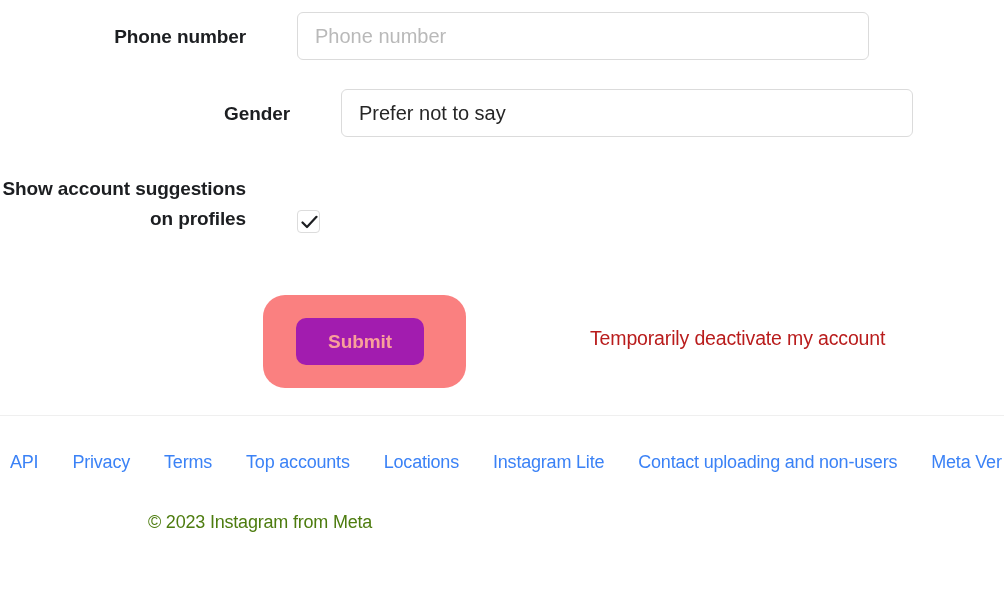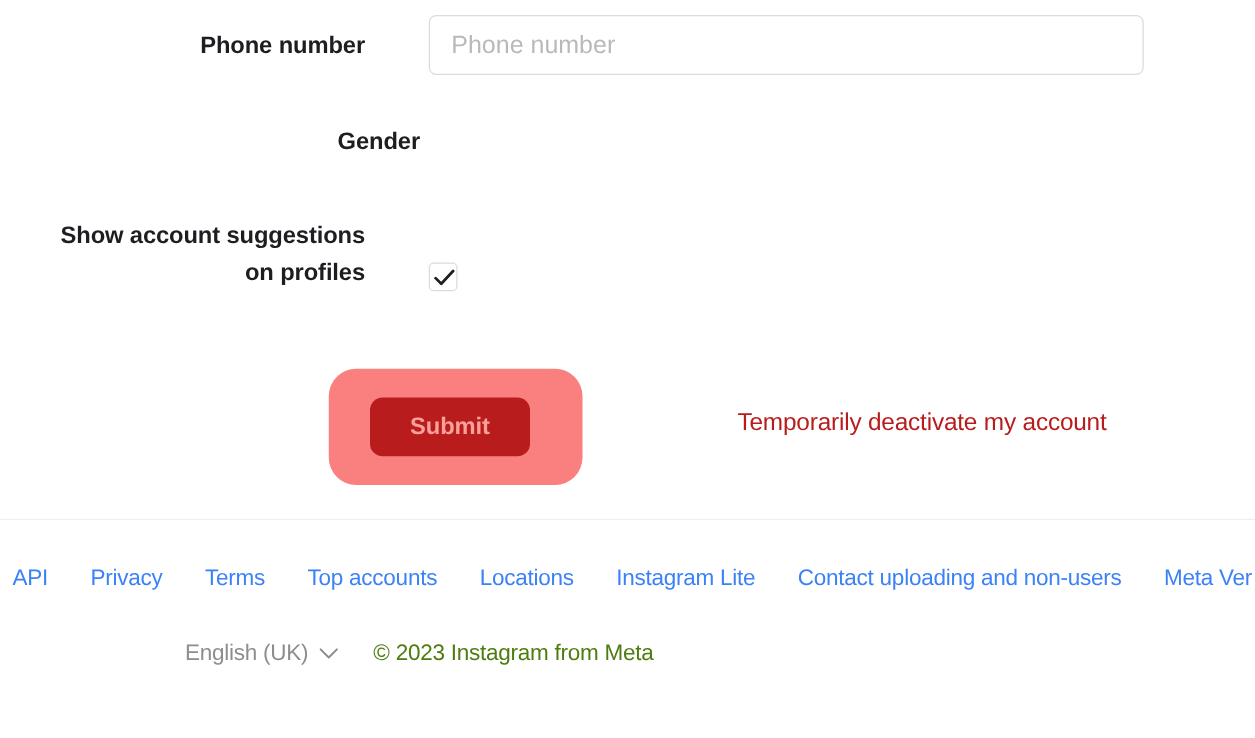--- a/index.html
+++ b/index.html
@@ -25,21 +25,20 @@
     position: absolute;
     left: 0;
     top: 0;
     width: 1004px;
   }
 
   .form-row {
     position: absolute;
     display: flex;
     align-items: flex-start;
-    padding-left: 46px;
   }
 
   .row-label {
     width: 246px;
     text-align: right;
     padding-right: 0;
     font-size: 19px;
     font-weight: 700;
     color: #1c1e21;
     line-height: 26px;
@@ -237,61 +236,56 @@
 
     <div class="form-row" id="row-phone">
       <div class="row-label">Phone number</div>
       <div class="row-field">
         <input class="text-input" type="text" placeholder="Phone number" style="">
       </div>
     </div>
 
     <div class="form-row" id="row-gender">
       <div class="row-label">Gender</div>
+      <div class="row-field">
+        <input class="text-input filled" type="text" value="Prefer not to say" style="">
+      </div>
     </div>
 
     <div class="form-row" id="row-suggestions">
       <div class="row-label">Show account suggestions on profiles</div>
       <div class="checkbox-block">
         <div class="checkbox">
           <svg width="17" height="15" viewBox="0 0 17 15" style="display: block;">
             <path d="M1.5 7.5 L6 12 L15.5 1.8" fill="none" stroke="#1c1e21" stroke-width="2.2" stroke-linecap="round" stroke-linejoin="round"></path>
           </svg>
         </div>
       </div>
     </div>
 
   </div>
 
   <div class="highlight-box" style="background: rgb(250, 128, 128);"></div>
 
-  <button class="submit-button" style="background: #b91c1c;">Submit</button>
+  <button class="submit-button" style="background: #a21caf;">Submit</button>
 
   <a class="deactivate-link" href="#" style="color: #b91c1c;">Temporarily deactivate my account</a>
 
   <div class="divider"></div>
 
   <div class="footer">
     <div class="footer-links" id="footer-links">
         <a class="footer-link" href="#">API</a>
         <a class="footer-link" href="#">Privacy</a>
         <a class="footer-link" href="#">Terms</a>
         <a class="footer-link" href="#">Top accounts</a>
         <a class="footer-link" href="#">Locations</a>
         <a class="footer-link" href="#">Instagram Lite</a>
         <a class="footer-link" href="#">Contact uploading and non-users</a>
         <a class="footer-link" href="#">Meta Ver</a>
       </div>
 
     <div class="footer-bottom">
-      <div class="lang-select">
-        <span>English (UK)</span>
-        <span class="chev">
-          <svg width="16" height="10" viewBox="0 0 16 10">
-            <path d="M1.5 1.5 L8 8 L14.5 1.5" fill="none" stroke="#8e8e8e" stroke-width="1.6" stroke-linecap="round" stroke-linejoin="round"></path>
-          </svg>
-        </span>
-      </div>
       <div class="copyright">© 2023 Instagram from Meta</div>
     </div>
   </div>
 
 </div>
 
 </body></html>

